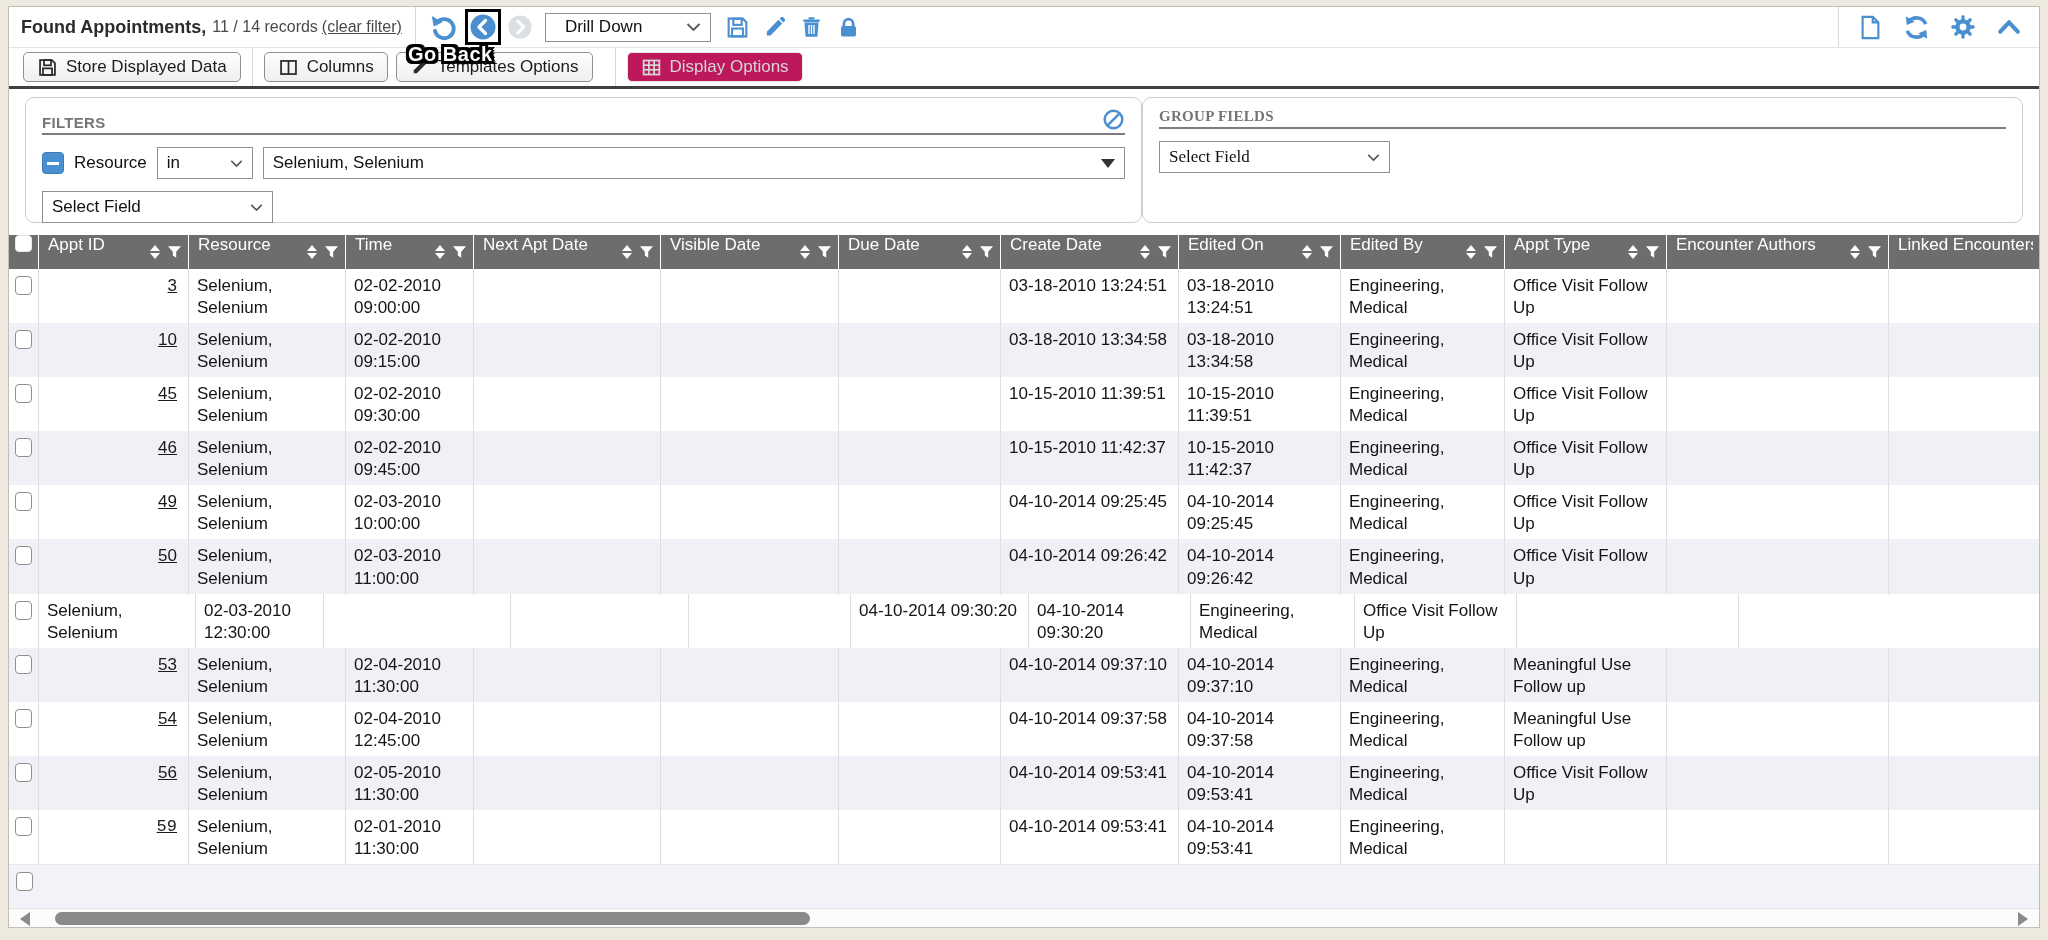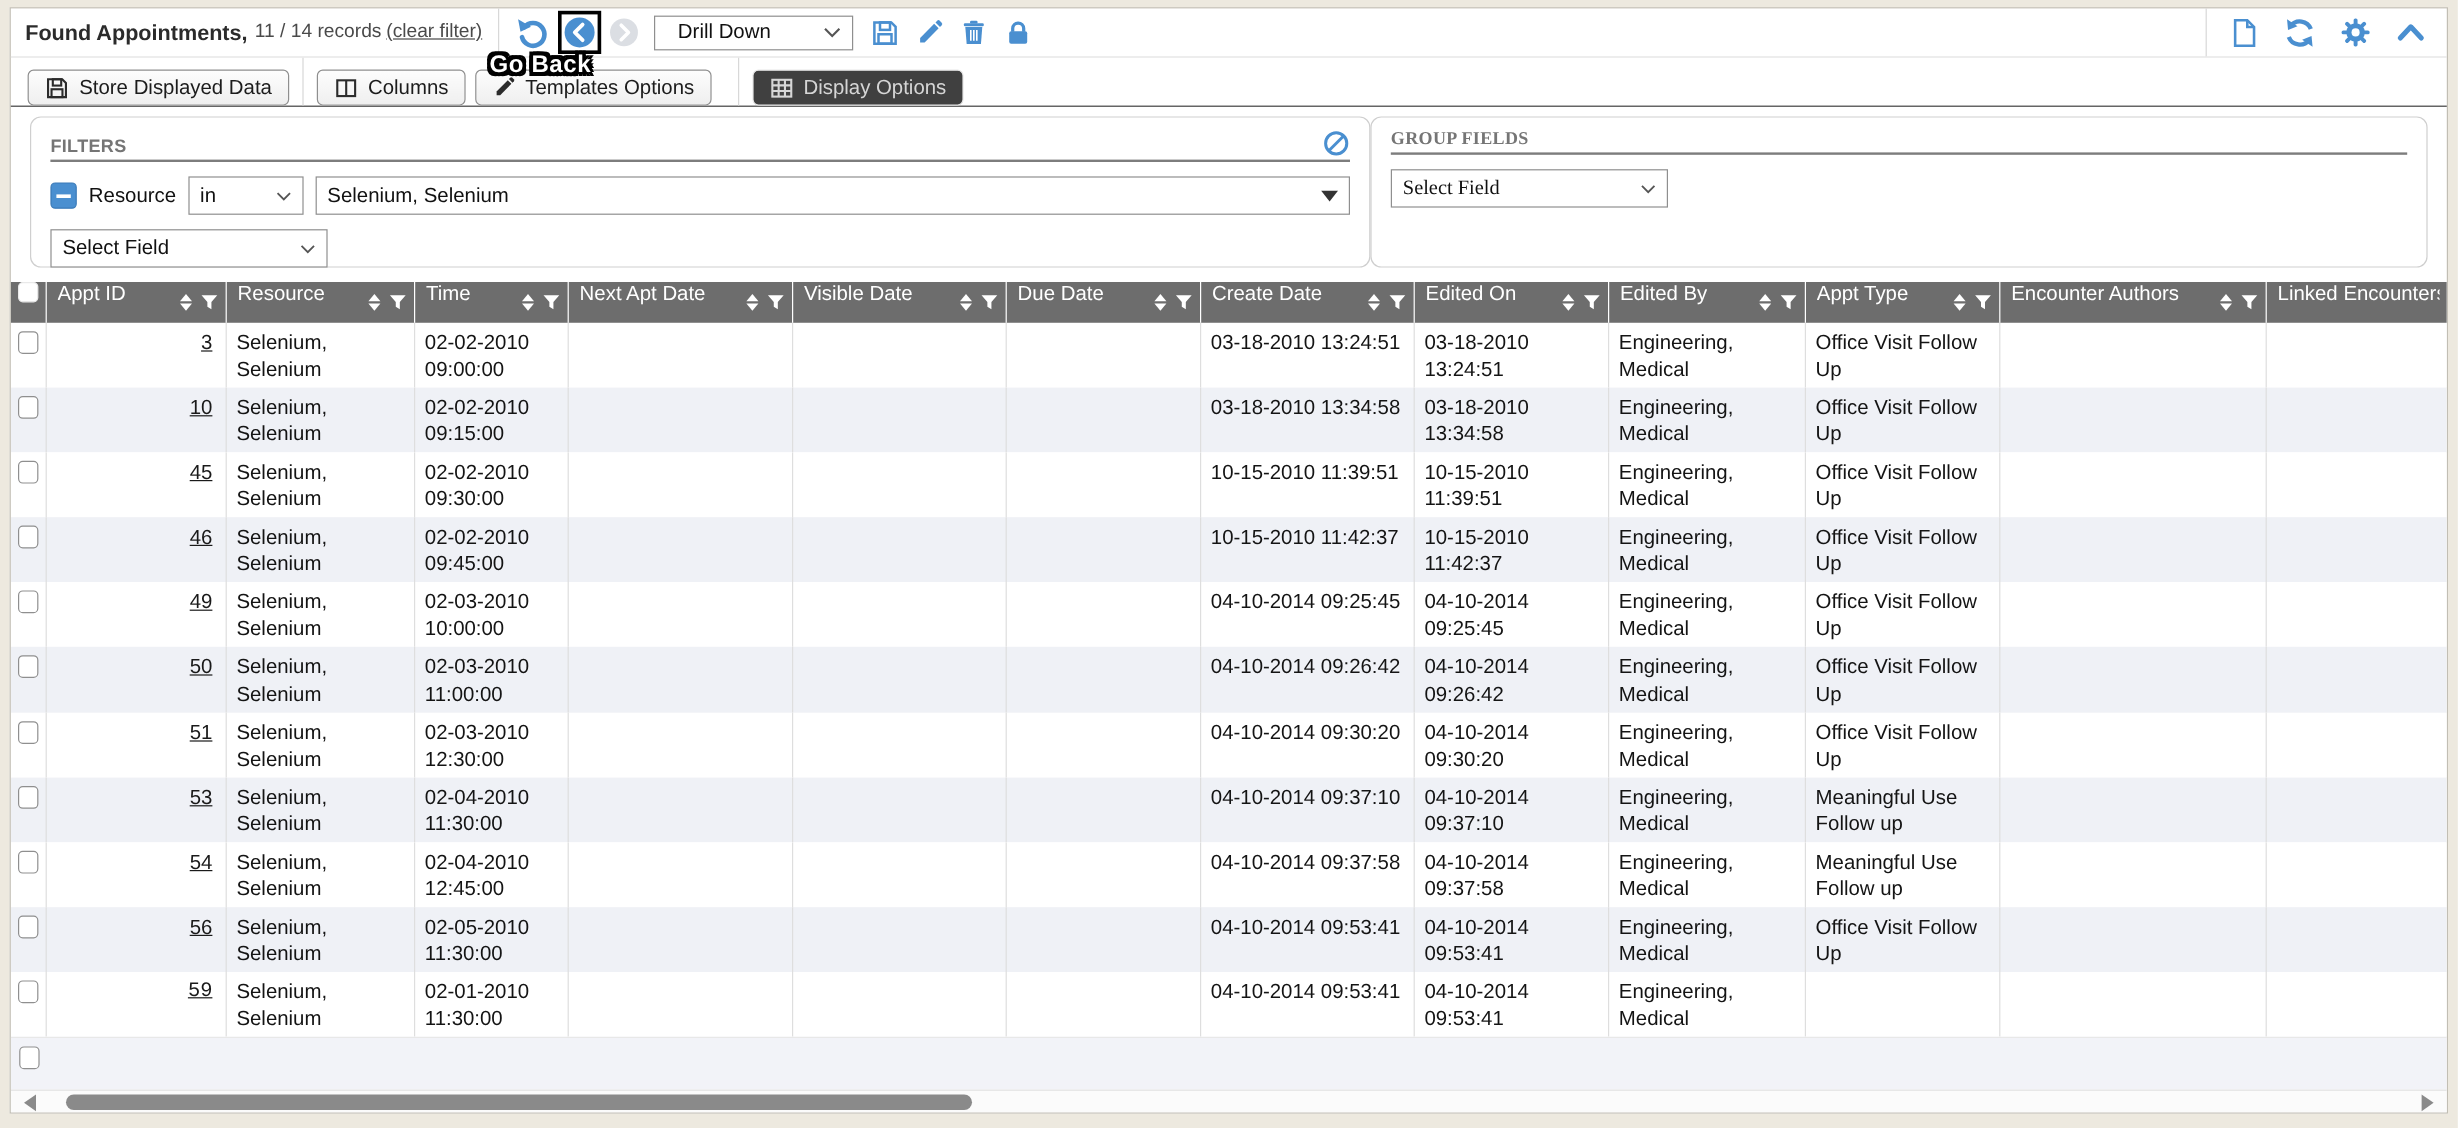--- a/index.html
+++ b/index.html
@@ -26,27 +26,27 @@
   .sel-template { width:166px; margin-left:12px;padding-left:19px; }
   .actgrp { display:flex; align-items:center; gap:12px; margin-left:14px; }
   .rightgrp { margin-left:auto; display:flex; align-items:center; gap:18px; }
   .tooltip { position:absolute; left:399px; top:36px; z-index:30; font-size:20px; font-weight:bold;
     color:#fff; letter-spacing:.5px; white-space:nowrap;
     text-shadow:-3px -3px 0 #000,0 -3px 0 #000,3px -3px 0 #000,-3px 0 0 #000,3px 0 0 #000,
       -3px 3px 0 #000,0 3px 0 #000,3px 3px 0 #000,-2px -2px 0 #000,2px -2px 0 #000,
       -2px 2px 0 #000,2px 2px 0 #000; }
 
   
-  .tb2 { height:41px; flex:0 0 41px; display:flex; align-items:flex-end; padding:0 14px;
-    border-bottom:1px solid #404040; }
+  .tb2 { height:41px; flex:0 0 41px; display:flex; align-items:center; padding:0 14px;
+    border-bottom:3px solid #404040; }
   .btn { height:30px; border:1px solid #8f8f8f; border-radius:5px; background:linear-gradient(#fdfdfd,#efefef);
     display:inline-flex; align-items:center; gap:8px; padding:0 13px; font-size:17px; color:#1c1c1c;
     cursor:pointer; white-space:nowrap; }
   .btn svg { display:block; }
-  .btn.disabled { color:#d6d6d6; border-color:#e7e7e7; background:#404040; cursor:default; }
+  .btn.disabled { color:#d6d6d6; border-color:#e7e7e7; background:#be185d; cursor:default; }
   .tb2 .vsep { margin:0 11px; }
   .gap8 { width:8px; }
 
   
   .fwrap { flex:0 0 146px; display:flex; padding:8px 16px 12px 16px; }
   .fpanel { border:1px solid #cfcfcf; border-radius:9px; padding:10px 16px 10px 16px; height:126px; }
   .fpanel.filters { width:1117px; }
   .fpanel.groups  { flex:1;font-family:Liberation Serif, serif; }
   .fhead { display:flex; justify-content:space-between; align-items:flex-end;
     border-bottom:2px solid #7d7d7d; padding-bottom:2px; }
@@ -592,21 +592,20 @@
           <div class="td" style="width: 162px;">04-10-2014 09:26:42</div>
           <div class="td" style="width: 164px;">Engineering, Medical</div>
           <div class="td" style="width: 162px;">Office Visit Follow Up</div>
           <div class="td" style="width: 222px;"></div>
           <div class="td" style="flex: 1 1 0%;"></div>
         </div>
         <div class="tr">
           <div class="td cb-col" style="width: 30px;">
             <span class="cb"></span>
           </div>
-          <div class="td td-id" style="width: 150px;"><a class="id-link">51</a></div>
           <div class="td" style="width: 157px;">Selenium, Selenium</div>
           <div class="td" style="width: 128px;">
             <div>02-03-2010</div>
             <div>12:30:00</div>
           </div>
           <div class="td" style="width: 187px;"></div>
           <div class="td" style="width: 178px;"></div>
           <div class="td" style="width: 162px;"></div>
           <div class="td" style="width: 178px;">04-10-2014 09:30:20</div>
           <div class="td" style="width: 162px;">04-10-2014 09:30:20</div>

